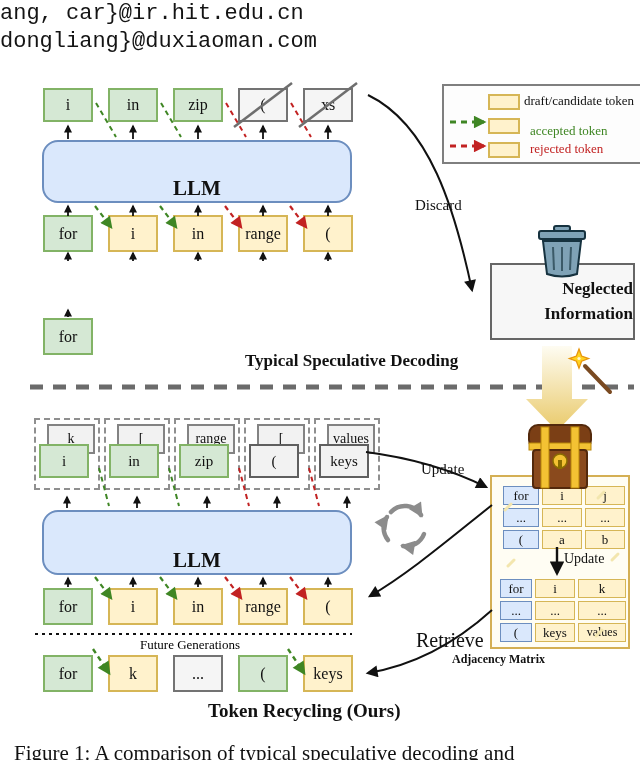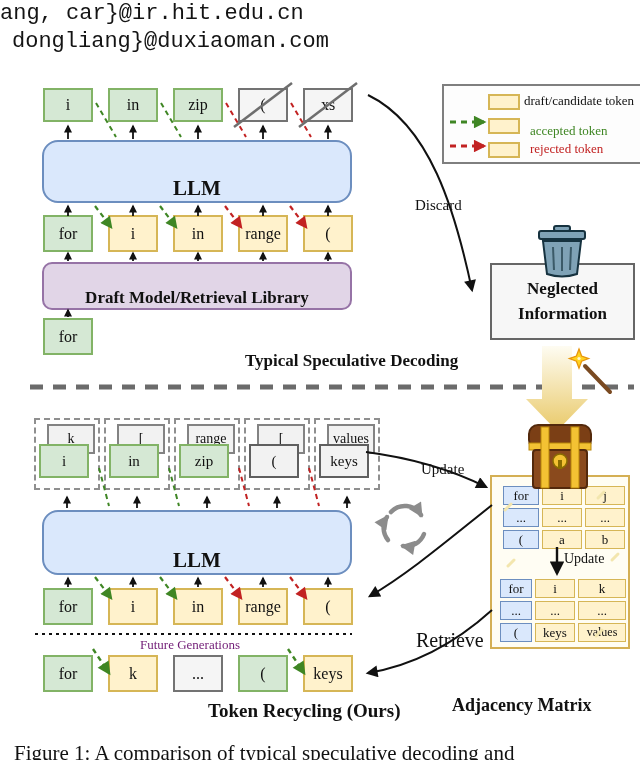--- a/index.html
+++ b/index.html
@@ -21,36 +21,36 @@
   .cback,.cfront{position:absolute;box-sizing:border-box;border:2px solid;display:flex;
         align-items:center;justify-content:center;}
   .cback{right:3px;top:4px;width:48px;height:30px;background:#f2f2f2;border-color:#838383;font-size:14px;}
   .cfront{left:3px;top:24px;width:50px;height:34px;font-size:15px;}
   .cfront.gr2{background:#f2f2f2;border-color:#5f5f5f;}
   .lbl{position:absolute;white-space:nowrap;}
   .cap{font-weight:bold;text-align:right;}
   .legend{position:absolute;box-sizing:border-box;border:2px solid #7f7f7f;background:#fdfdfd;}
   .sw{position:absolute;width:32px;height:16px;background:#fff2cc;border:2px solid #d6b656;box-sizing:border-box;}
   .negbox{position:absolute;box-sizing:border-box;border:2px solid #666;background:#f7f7f7;
-          text-align:center;font-weight:bold;font-size:17px;line-height:1.45;padding-top:12px;}
+          text-align:right;font-weight:bold;font-size:17px;line-height:1.45;padding-top:12px;}
   .matrix{position:absolute;box-sizing:border-box;border:2px solid #d4af54;background:#fffdf3;}
   .mtable{position:absolute;display:grid;gap:3px;}
   .mcell{box-sizing:border-box;height:19px;border:1.5px solid;display:flex;align-items:center;
          justify-content:center;font-size:13px;}
   .mb{background:#dae8fc;border-color:#6c8ebf;}
   .my{background:#fff2cc;border-color:#d6b656;}
   svg.overlay{position:absolute;left:0;top:0;pointer-events:none;}
 </style>
 </head>
 <body>
 
 <div class="canvas">
 
   <div class="mono" style="left:0;top:0;">ang, car}@ir.hit.edu.cn</div>
-  <div class="mono" style="left:0;top:28px;padding-left:12px;">dongliang}@duxiaoman.com</div>
+  <div class="mono" style="left:0;top:28px;">dongliang}@duxiaoman.com</div>
 
   <div class="legend" style="left:442px;top:84px;width:212px;height:80px;">
     <div class="sw" style="left:44px;top:8px;"></div>
     <div class="sw" style="left:44px;top:32px;"></div>
     <div class="sw" style="left:44px;top:56px;"></div>
     <div class="lbl" style="left:80px;top:7px;font-size:13px;">draft/candidate token</div>
     <div class="lbl" style="left:86px;top:37px;font-size:13px;color:#3f8624;">accepted token</div>
     <div class="lbl" style="left:86px;top:55px;font-size:13px;color:#c22222;">rejected token</div>
   </div>
 
@@ -83,23 +83,20 @@
   <div class="tok y" style="left:173px;top:215px;">
       <span>in</span>
     </div>
   <div class="tok y" style="left:238px;top:215px;">
       <span>range</span>
     </div>
   <div class="tok y" style="left:303px;top:215px;">
       <span>(</span>
     </div>
 
-  <div class="rbox purple" style="left:42px;top:262px;width:310px;height:48px;">
-    <span>Draft Model/Retrieval Library</span>
-  </div>
 
   <div class="tok g" style="left:43px;top:318px;">
       <span>for</span>
     </div>
 
   <div class="lbl cap" style="left:245px;top:351px;font-size:17px;">Typical Speculative Decoding</div>
   <div class="lbl" style="left:415px;top:197px;font-size:15px;">Discard</div>
 
   <div class="negbox" style="left:490px;top:263px;width:145px;height:77px;">
     <div>Neglected</div>
@@ -161,21 +158,21 @@
   <div class="tok y" style="left:173px;top:588px;">
       <span>in</span>
     </div>
   <div class="tok y" style="left:238px;top:588px;">
       <span>range</span>
     </div>
   <div class="tok y" style="left:303px;top:588px;">
       <span>(</span>
     </div>
 
-  <div class="lbl" style="left:140px;top:637px;font-size:13px;color:#701a75;">Future Generations</div>
+  <div class="lbl" style="left:140px;top:637px;font-size:13px;color:#000000;">Future Generations</div>
   <div class="tok g" style="left:43px;top:655px;">
       <span>for</span>
     </div>
   <div class="tok y" style="left:108px;top:655px;">
       <span>k</span>
     </div>
   <div class="tok x" style="left:173px;top:655px;">
       <span>...</span>
     </div>
   <div class="tok g" style="left:238px;top:655px;">
@@ -243,21 +240,21 @@
     <div class="mcell mb">
         <span>(</span>
       </div>
     <div class="mcell my">
         <span>keys</span>
       </div>
     <div class="mcell my" style="font-size:12px;">
         <span>values</span>
       </div>
   </div>
-  <div class="lbl cap" style="left:452px;top:652px;font-size:18px;margin-top:43px;">Adjacency Matrix</div>
+  <div class="lbl cap" style="left:452px;top:652px;font-size:12px;">Adjacency Matrix</div>
 
   <div class="lbl" style="left:14px;top:741px;font-size:21px;">Figure 1: A comparison of typical speculative decoding and</div>
 
   <svg class="overlay" width="640" height="760" viewBox="0 0 640 760">
     <defs>
       <marker id="mb" viewBox="0 0 10 10" refX="8" refY="5" markerWidth="5" markerHeight="4.5" orient="auto">
           <path d="M0,0L10,5L0,10z" fill="#111"></path>
         </marker>
       <marker id="mbg" viewBox="0 0 10 10" refX="8" refY="5" markerWidth="7" markerHeight="6" orient="auto">
           <path d="M0,0L10,5L0,10z" fill="#111"></path>

